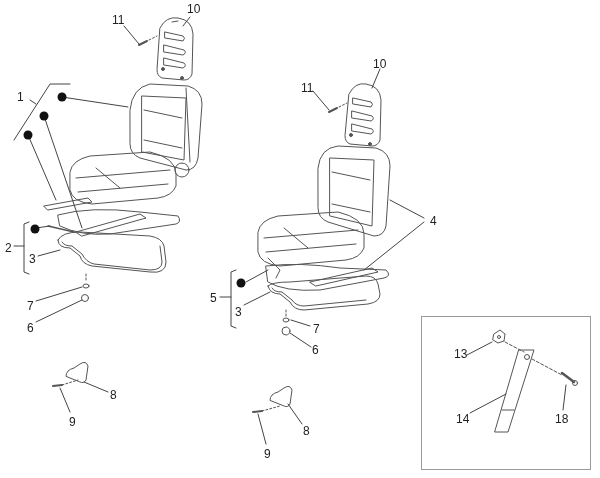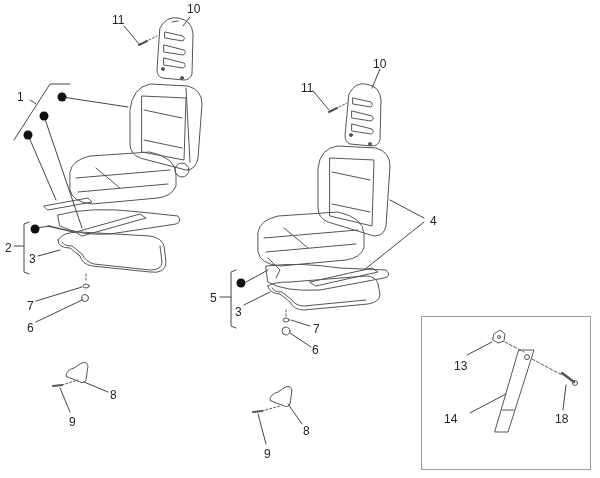--- a/index.html
+++ b/index.html
@@ -192,16 +192,16 @@
   <span class="lbl" style="left:112px;top:14px">11</span>
   <span class="lbl" style="left:373px;top:58px">10</span>
   <span class="lbl" style="left:301px;top:82px">11</span>
   <span class="lbl" style="left:430px;top:215px">4</span>
   <span class="lbl" style="left:210px;top:292px">5</span>
   <span class="lbl" style="left:235px;top:306px">3</span>
   <span class="lbl" style="left:313px;top:323px">7</span>
   <span class="lbl" style="left:312px;top:344px">6</span>
   <span class="lbl" style="left:303px;top:425px">8</span>
   <span class="lbl" style="left:264px;top:448px">9</span>
-  <span class="lbl" style="left:454px;top:360px">13</span>
-  <span class="lbl" style="left:444px;top:413px">14</span>
+  <span class="lbl" style="left:454px;top:348px">13</span>
+  <span class="lbl" style="left:456px;top:413px">14</span>
   <span class="lbl" style="left:555px;top:413px">18</span>
 </div>
 
 </body></html>

